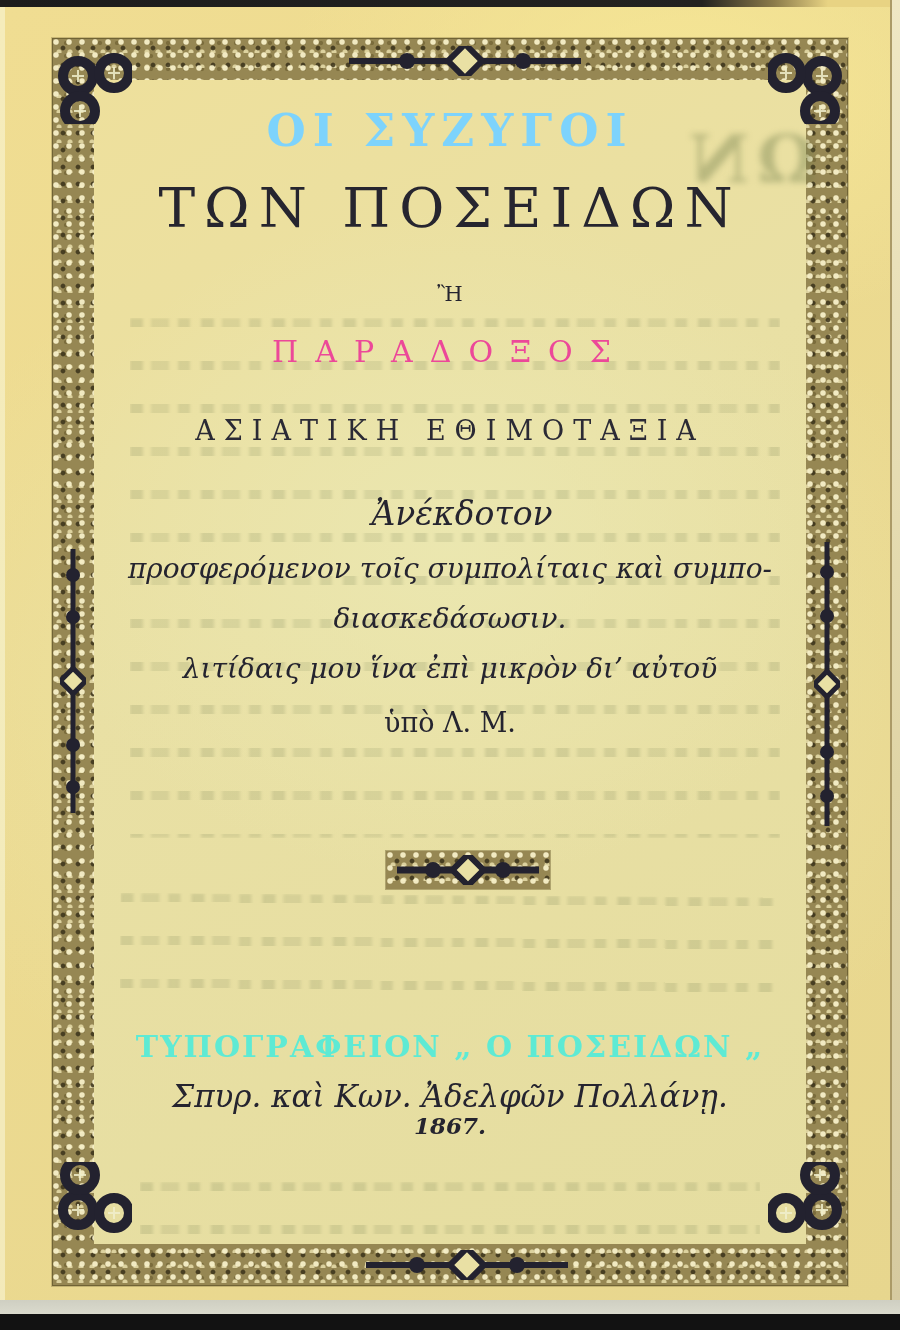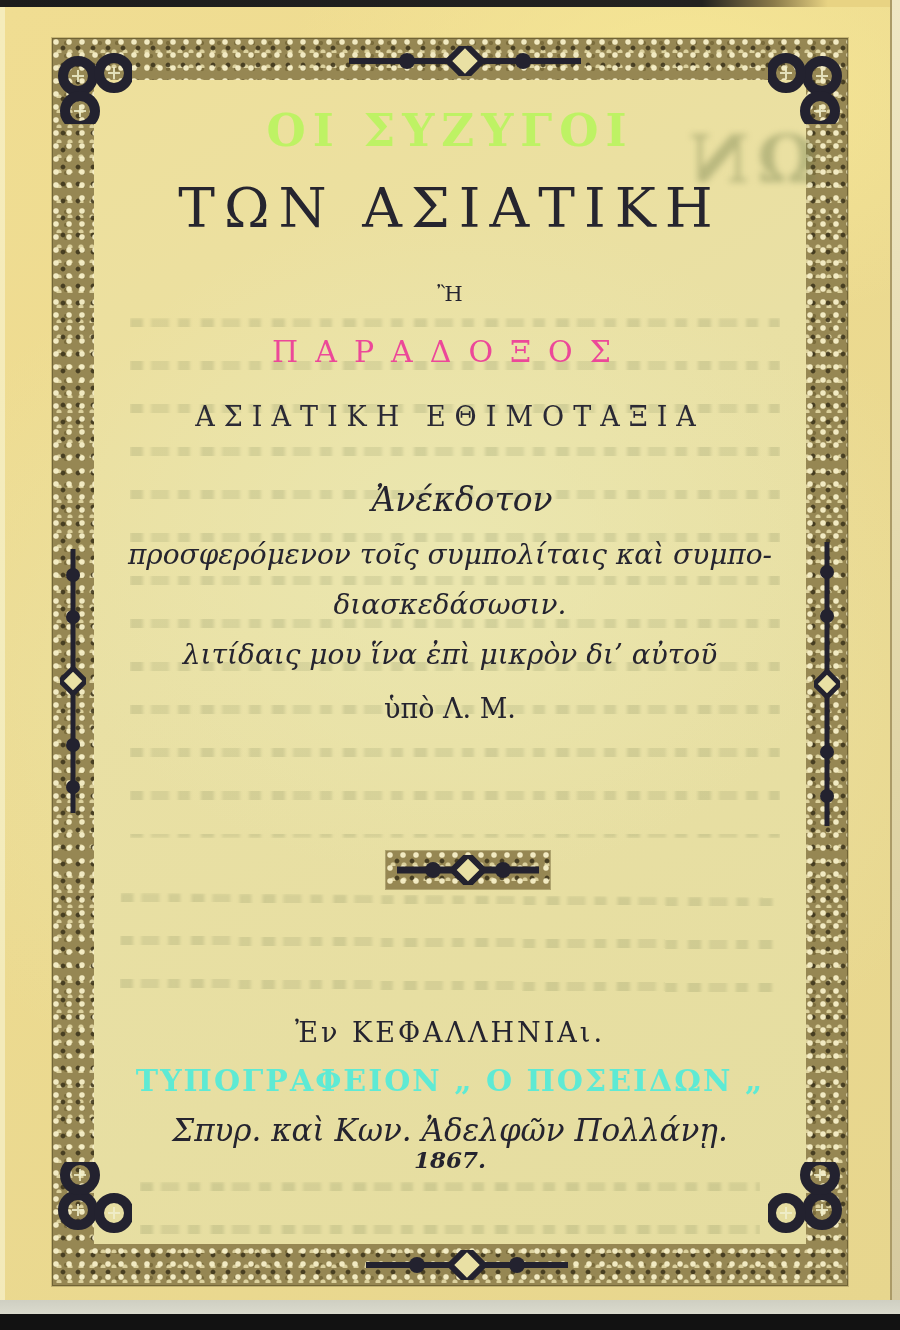--- a/index.html
+++ b/index.html
@@ -84,25 +84,25 @@
   .bleed.b3{left:140px;top:1182px;width:620px;height:72px;}
   .ghost-title{
     position:absolute;left:596px;top:120px;width:220px;
     font-size:66px;font-weight:bold;color:rgba(112,124,74,.4);
     transform:scaleX(-1);filter:blur(3px);letter-spacing:8px;
     pointer-events:none;
   }
 
   
   .content{position:absolute;left:94px;top:80px;width:712px;text-align:center;color:#25242f;}
-  .title1{font-size:45px;font-weight:bold;letter-spacing:7px;margin:24px 0 0 0;line-height:54px;color:#bef264;}
+  .title1{font-size:45px;font-weight:bold;letter-spacing:7px;margin:24px 0 0 0;line-height:54px;color:#7dd3fc;}
   .title2{font-size:55px;font-weight:normal;letter-spacing:9px;margin:18px 0 0 0;line-height:64px;color:#26252f;}
   .or-word{font-size:21px;margin:42px 0 0 0;line-height:24px;}
   .sub1{font-size:30px;letter-spacing:17px;margin:28px 0 0 0;line-height:36px;color:#ec4899;}
-  .sub2{font-size:27px;letter-spacing:9px;margin:30px 0 0 0;line-height:34px;color:#2b2a35;}
+  .sub2{font-size:27px;letter-spacing:9px;margin:44px 0 0 0;line-height:34px;color:#2b2a35;}
   .anekdoton{font-size:33px;font-style:italic;margin:46px 0 0 0;line-height:40px;padding-left:24px;}
   .dedication{font-size:28px;font-style:italic;margin:10px 0 0 0;line-height:50px;}
   .author{font-size:27px;margin:12px 0 8px 0;line-height:34px;}
   .imprint{position:absolute;left:94px;top:1016px;width:712px;text-align:center;color:#25242f;}
   .imp-place{font-size:27px;letter-spacing:3px;line-height:34px;}
   .imp-press{font-size:30px;font-weight:bold;letter-spacing:2px;margin-top:12px;line-height:38px;color:#5eead4;}
   .imp-printers{font-size:31px;font-style:italic;margin-top:14px;line-height:32px;text-align:center;}
   .imp-year{font-size:23px;font-style:italic;font-weight:bold;line-height:28px;}
 </style>
 </head>
@@ -221,34 +221,33 @@
   <svg width="150" height="30" viewBox="0 0 150 30">
     <path d="M4 15 h142" stroke="#23222f" stroke-width="7"></path>
     <circle cx="40" cy="15" r="8" fill="#23222f"></circle>
       <circle cx="110" cy="15" r="8" fill="#23222f"></circle>
     <rect x="64" y="4" width="22" height="22" transform="rotate(45 75 15)" fill="#e9e0a4" stroke="#23222f" stroke-width="6"></rect>
   </svg>
 </div>
 
 <div class="content">
   <div class="title1">ΟΙ ΣΥΖΥΓΟΙ</div>
-  <div class="title2">ΤΩΝ ΑΣΙΑΤΙΚΗ</div>
+  <div class="title2">ΤΩΝ ΠΟΣΕΙΔΩΝ</div>
   <div class="or-word">Ἢ</div>
   <div class="sub1">ΠΑΡΑΔΟΞΟΣ</div>
   <div class="sub2">ΑΣΙΑΤΙΚΗ ΕΘΙΜΟΤΑΞΙΑ</div>
   <div class="anekdoton">Ἀνέκδοτον</div>
   <div class="dedication">
     <div>προσφερόμενον τοῖς συμπολίταις καὶ συμπο-</div>
     <div>διασκεδάσωσιν.</div>
     <div>λιτίδαις μου ἵνα ἐπὶ μικρὸν δι’ αὐτοῦ</div>
   </div>
   <div class="author">ὑπὸ Λ. Μ.</div>
 </div>
 
 <div class="imprint">
-  <div class="imp-place">Ἐν ΚΕΦΑΛΛΗΝΙΑι.</div>
   <div class="imp-press">ΤΥΠΟΓΡΑΦΕΙΟΝ „ Ο ΠΟΣΕΙΔΩΝ „</div>
   <div class="imp-printers">Σπυρ. καὶ Κων. Ἀδελφῶν Πολλάνῃ.</div>
   <div class="imp-year">1867.</div>
 </div>
 
 <div class="edge-bottom-light"></div>
 <div class="edge-bottom-dark"></div>
 
 </body></html>

